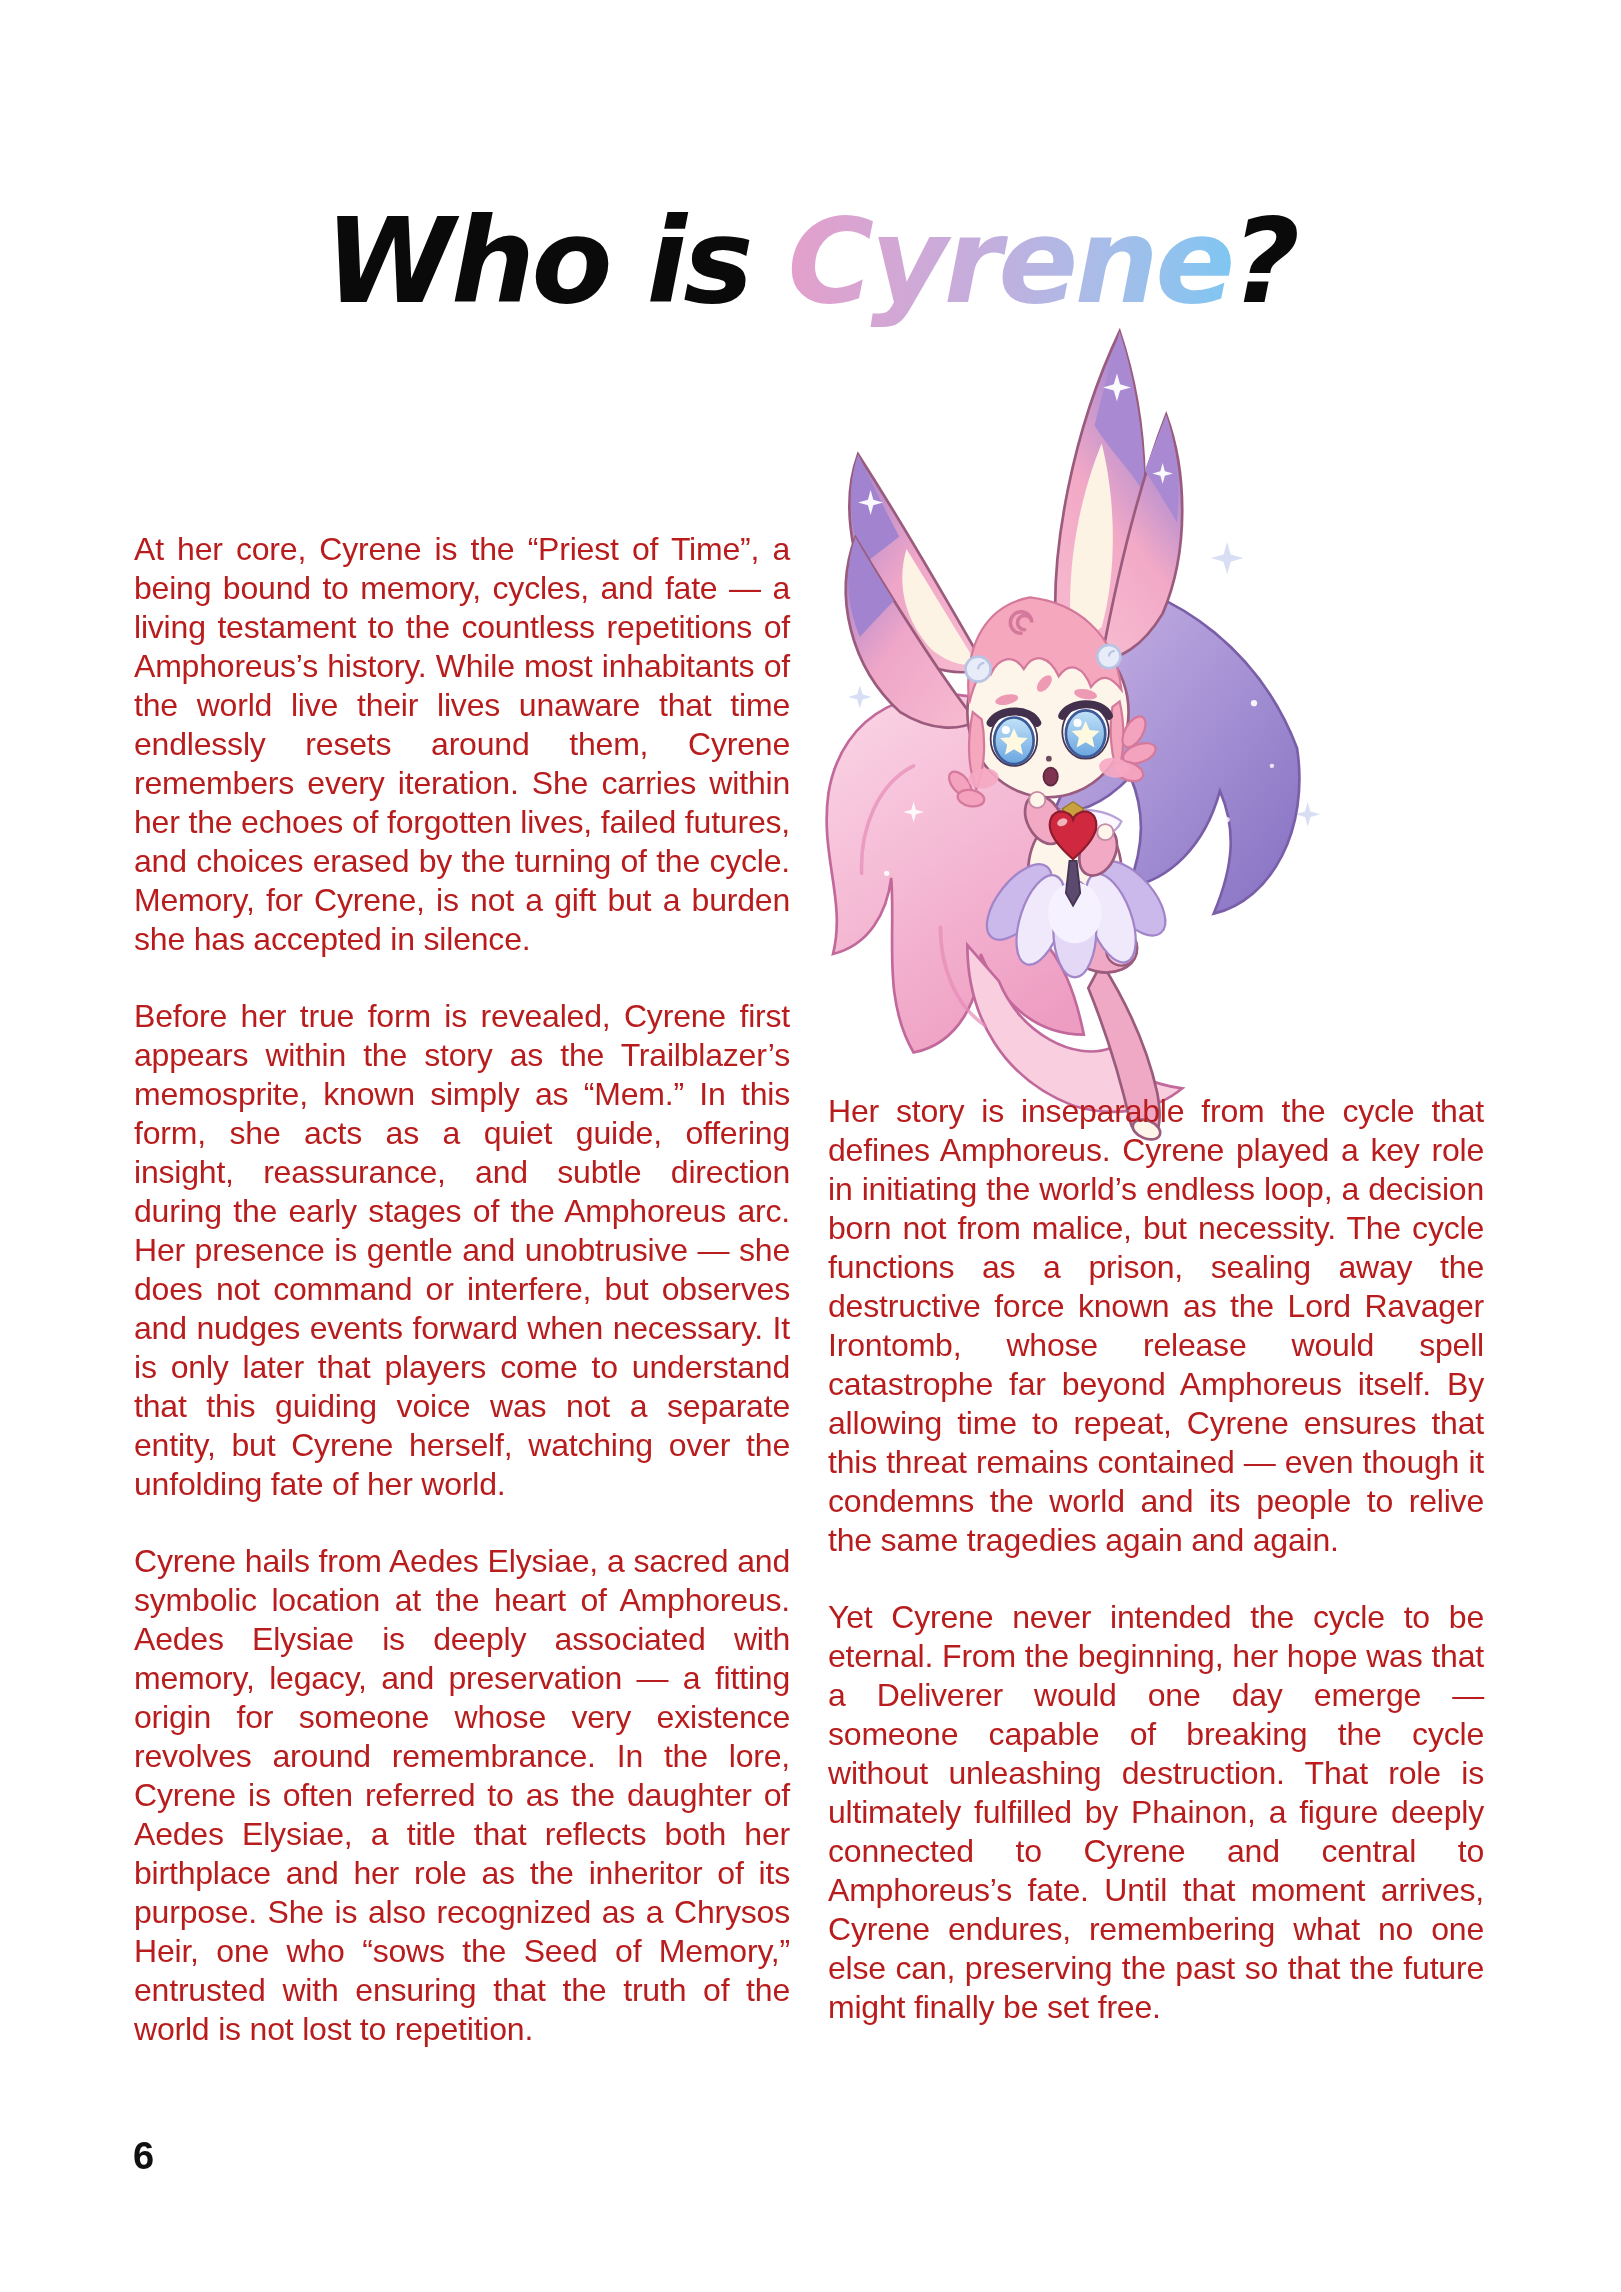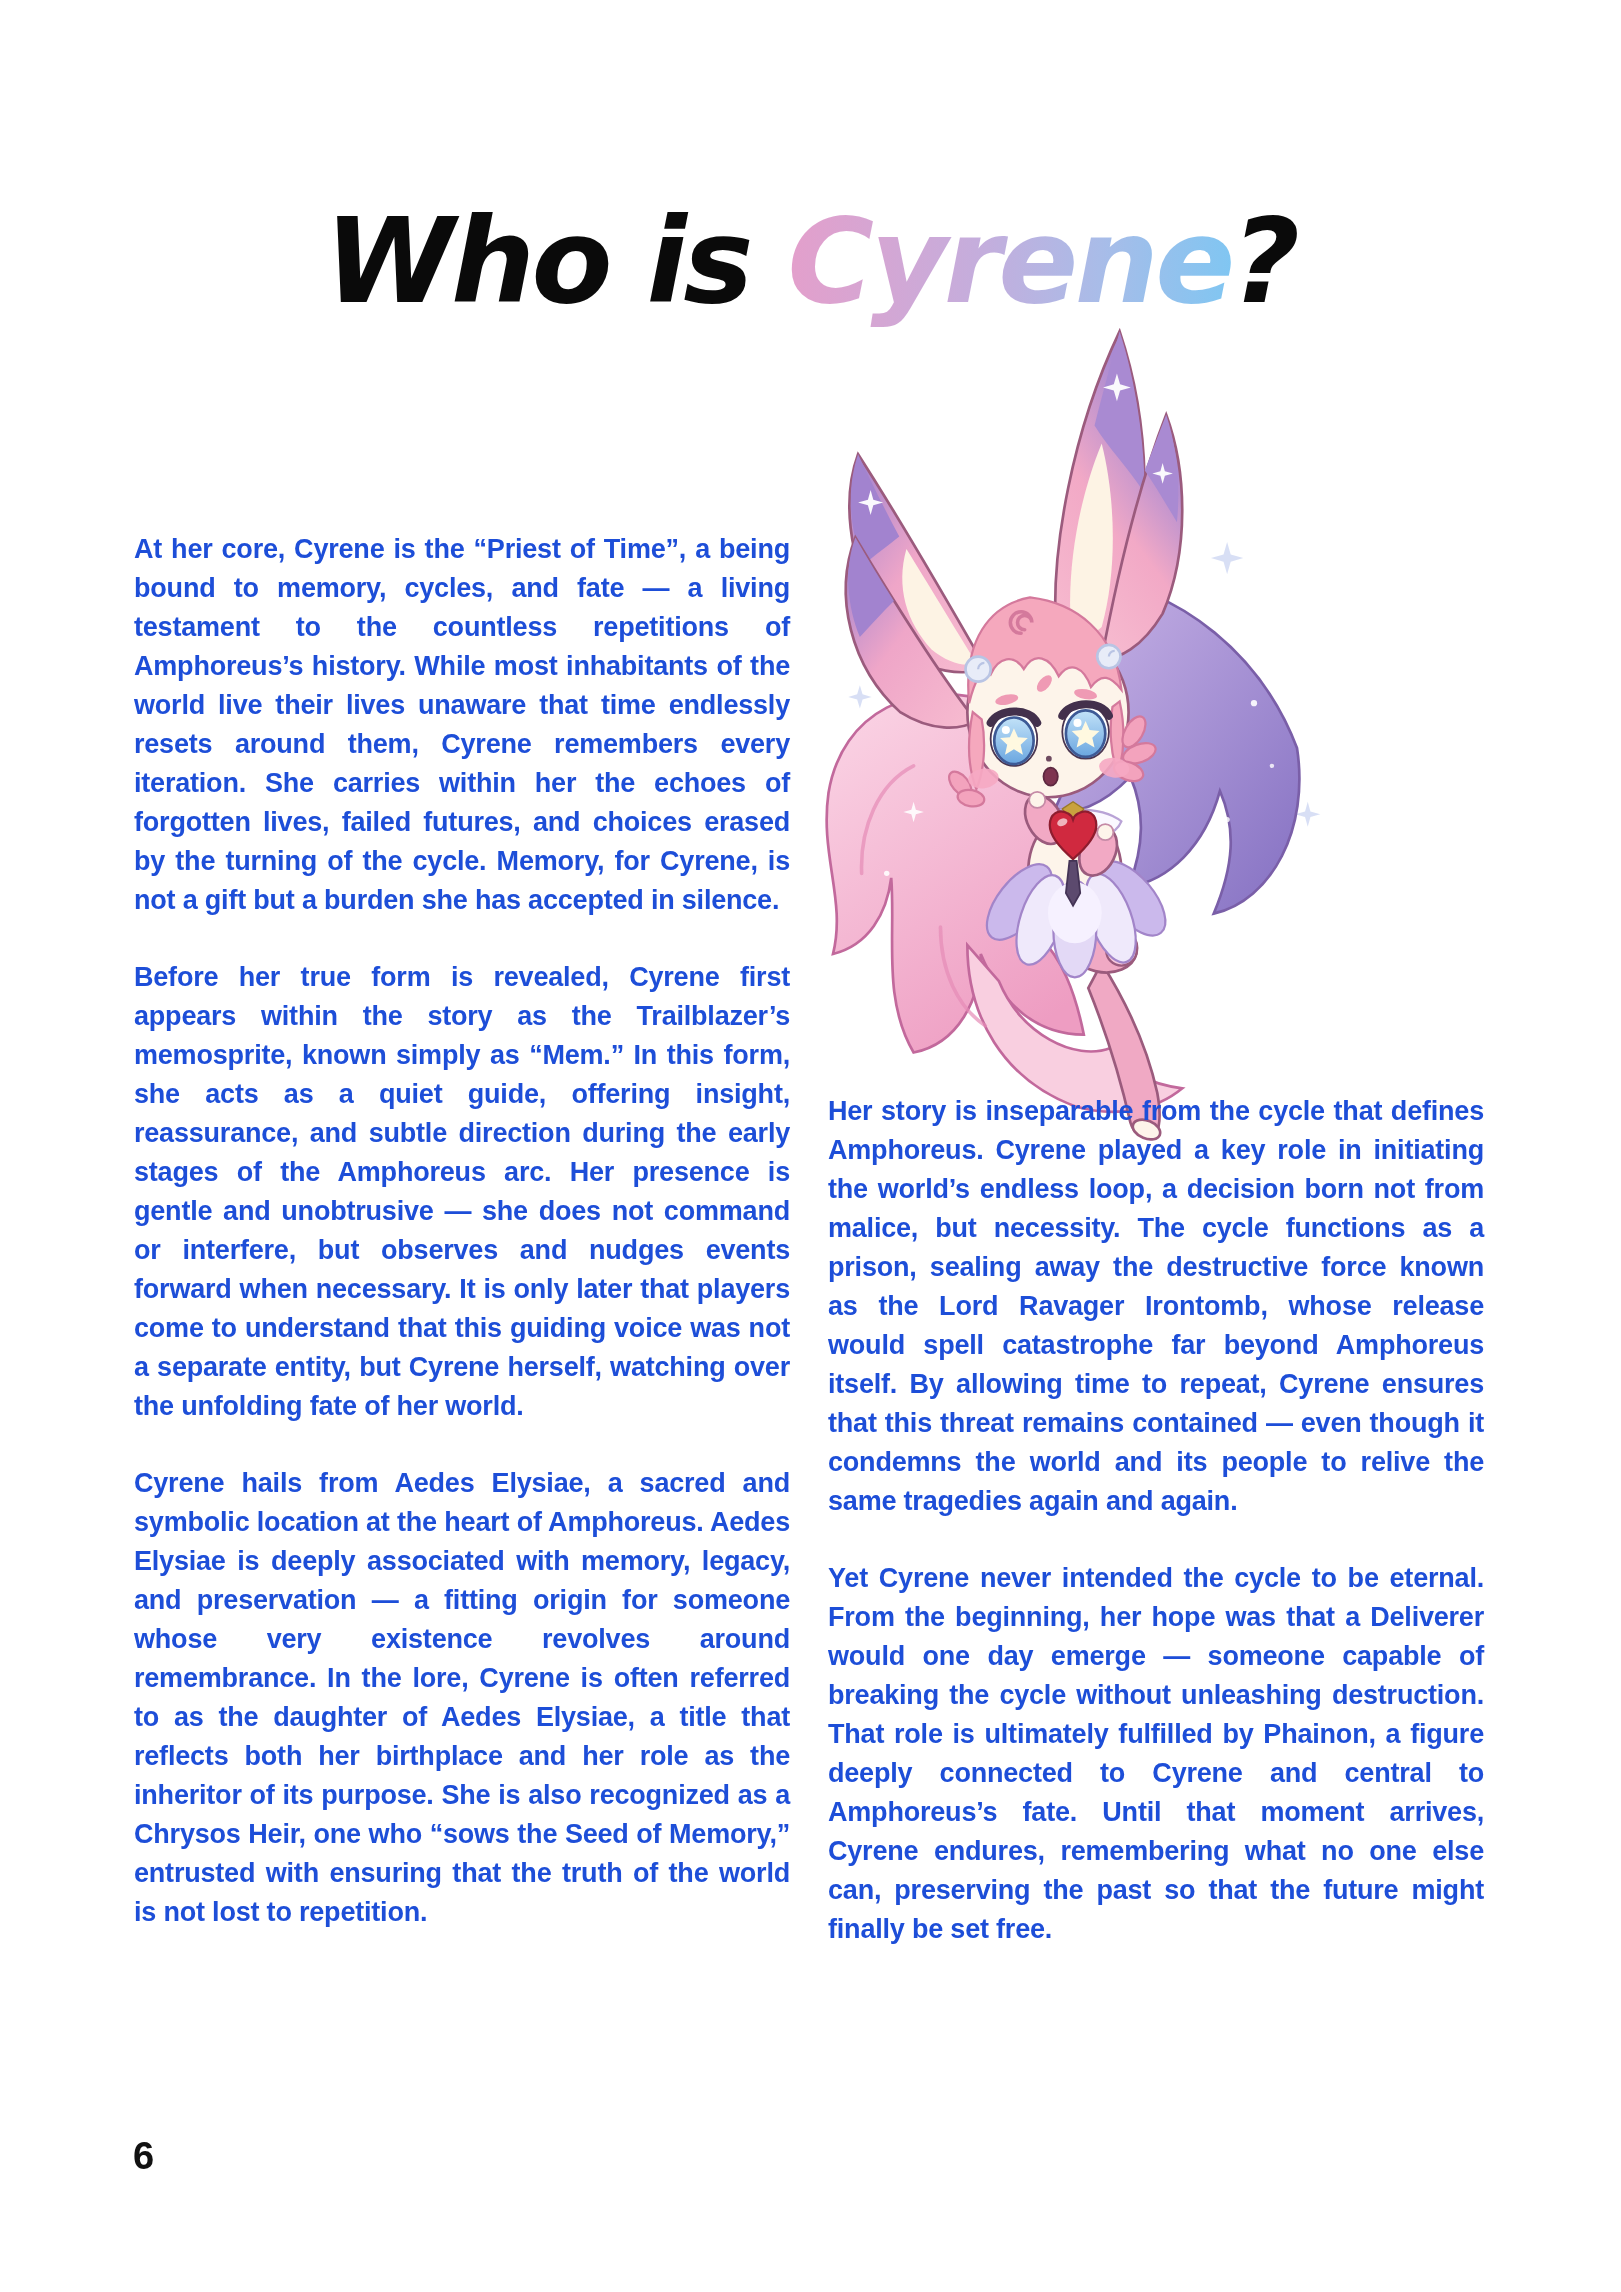--- a/index.html
+++ b/index.html
@@ -36,24 +36,24 @@
     background-image: linear-gradient(92deg, #e49fcb 0%, #c3aedd 45%, #a9bce8 70%, #7fc6f2 100%);
     -webkit-background-clip: text;
     background-clip: text;
     color: transparent;
   }
 
   
   .column {
     position: absolute;
     width: 656px;
-    color: #1d4ed8;
-    font-size: 27px;
+    color: #b91c1c;
+    font-size: 32px;
     line-height: 39px;
-    font-weight: 700;
+    font-weight: 400;
     text-align: justify;
     letter-spacing: -0.2px;
     -webkit-hyphens: auto;
     hyphens: auto;
   }
   .column p { margin: 0 0 38px 0; }
   .column p:last-child { margin-bottom: 0; }
   .column-left  { left: 134px; top: 530px; }
   .column-right { left: 828px; top: 1092px; }
 

